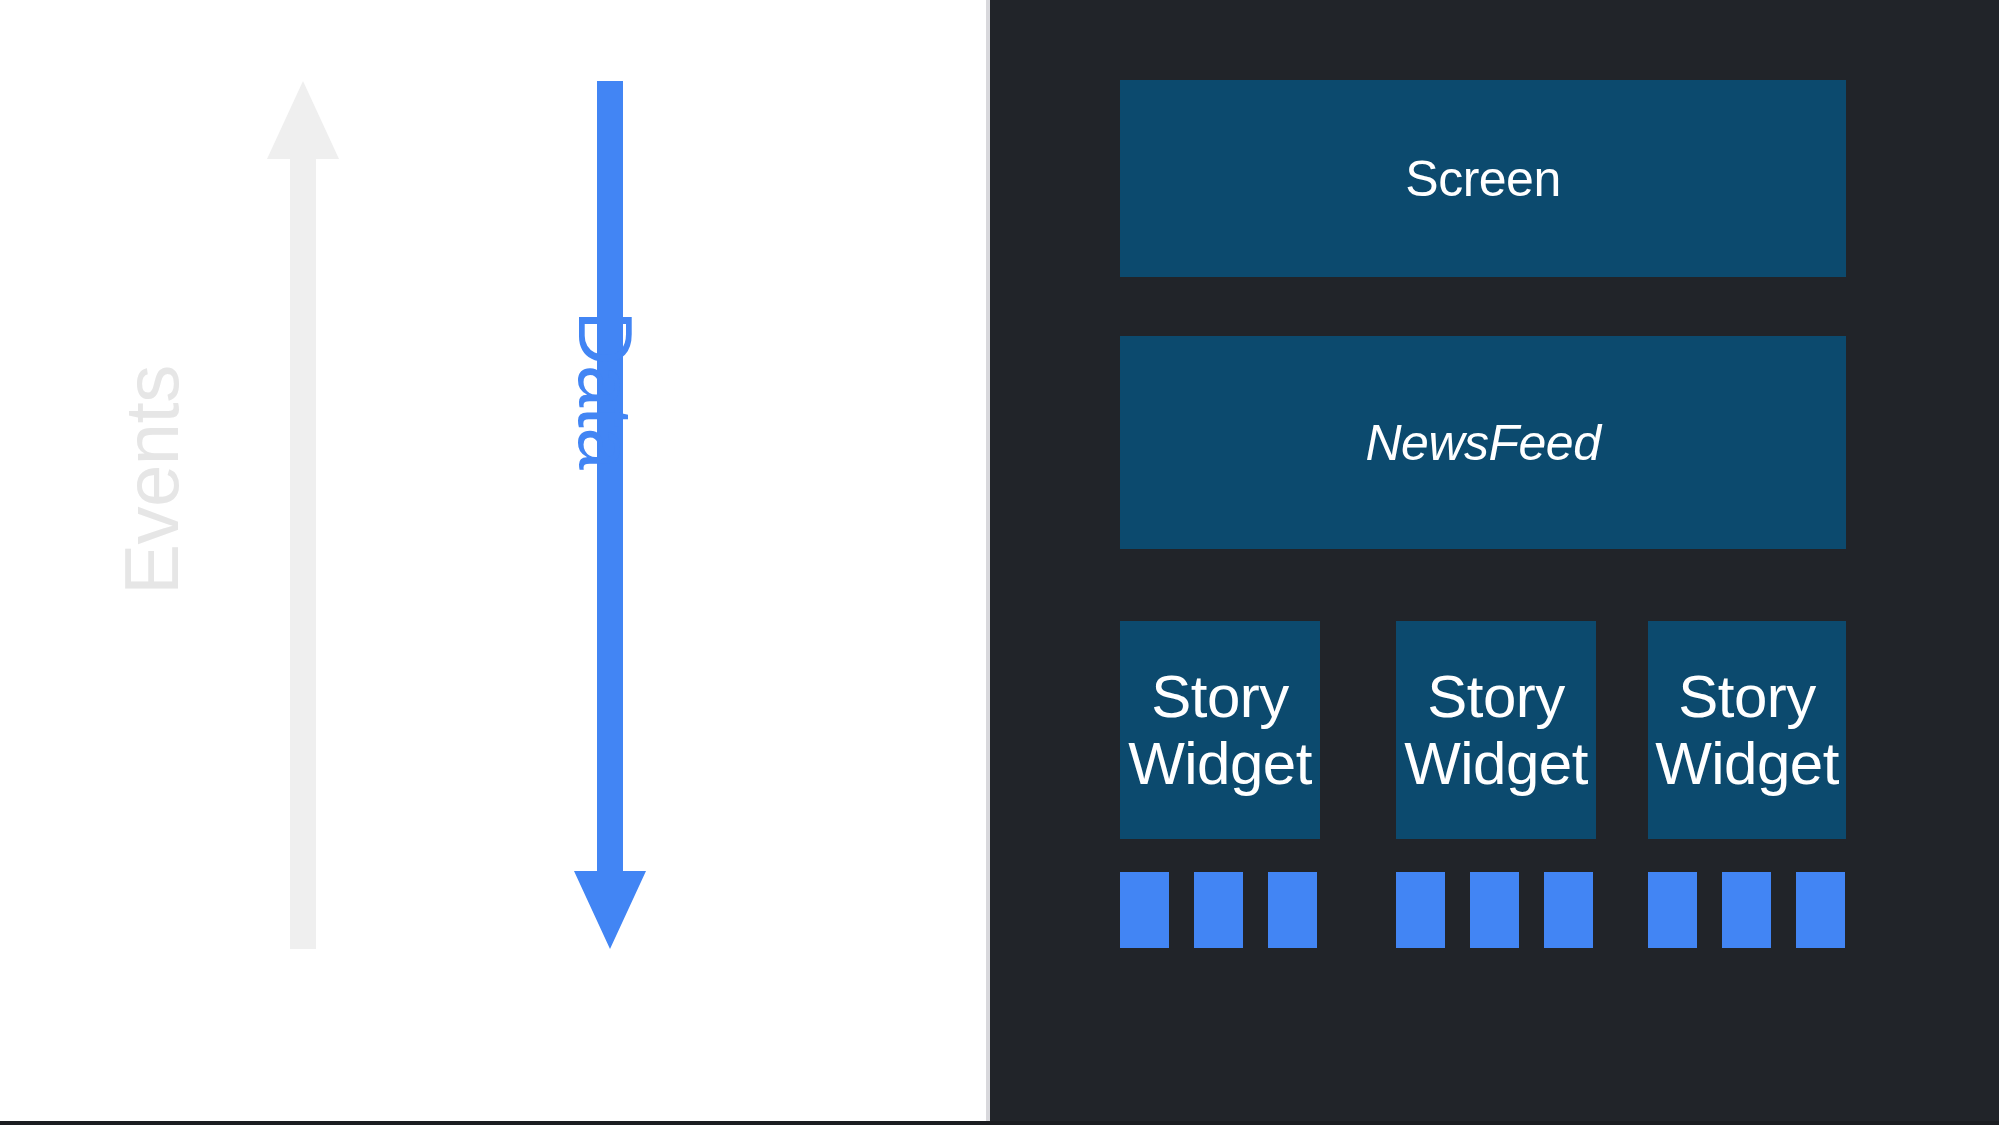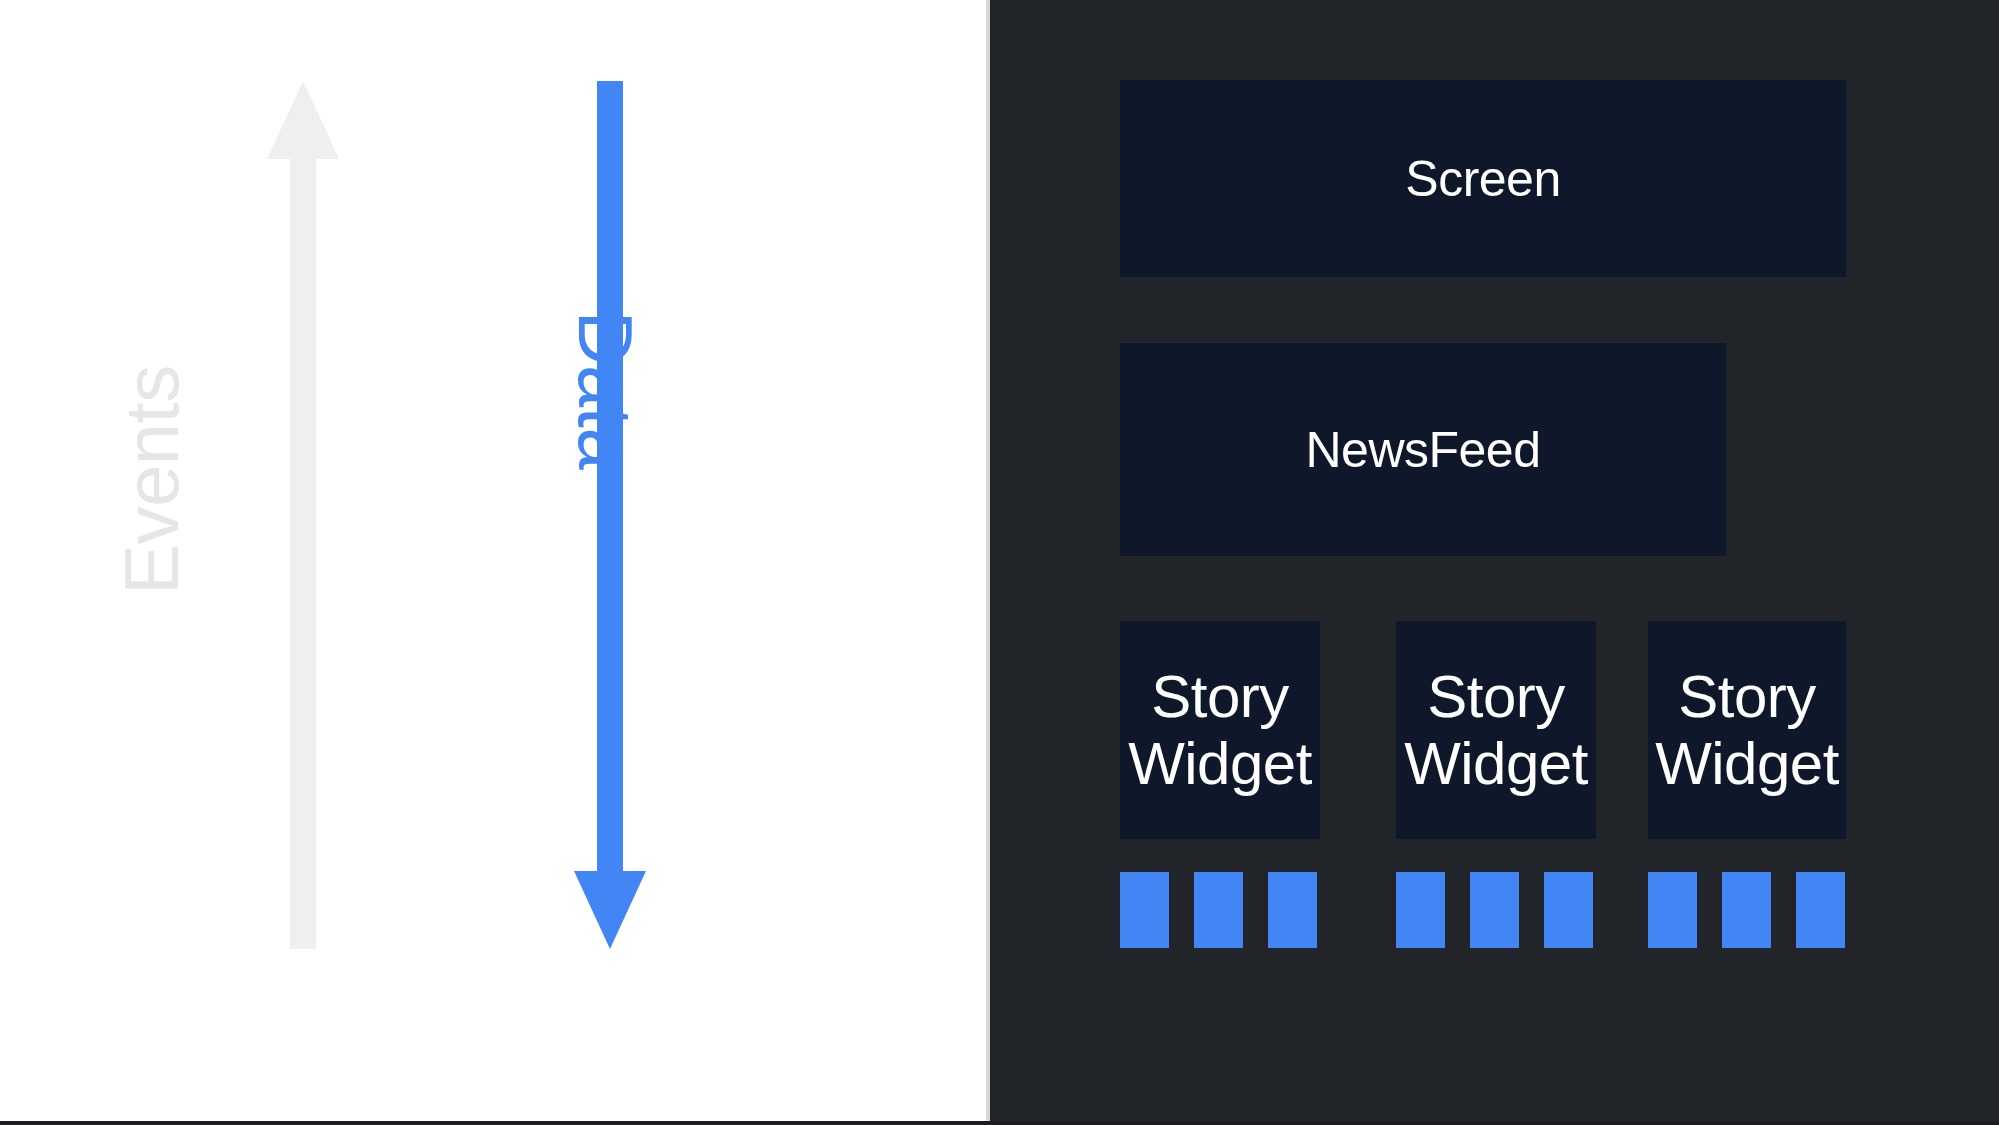--- a/index.html
+++ b/index.html
@@ -81,34 +81,34 @@
   
   .dark-panel {
     position: absolute;
     left: 990px; top: 0;
     width: 1009px; height: 1122px;
     background: #212429;
   }
 
   .widget-box {
     position: absolute;
-    background: #0f172a;
+    background: #0c4a6e;
     color: #ffffff;
     display: flex;
     align-items: center;
     justify-content: center;
     text-align: center;
     font-size: 50px;
     font-weight: 400;
     line-height: 1.12;
     letter-spacing: -0.5px;
   }
 
   #screen-box   { left: 1120px; top: 80px;  width: 726px; height: 197px; }
-  #newsfeed-box { left: 1120px; top: 343px; width: 606px; height: 213px; }
+  #newsfeed-box { left: 1120px; top: 336px; width: 726px; height: 213px; font-style: italic; }
 
   .story-box { top: 621px; height: 218px; font-size: 60px; }
   #story-box-0 { left: 1120px; width: 200px; }
   #story-box-1 { left: 1396px; width: 200px; }
   #story-box-2 { left: 1648px; width: 198px; }
 
   .leaf-group { position: absolute; top: 872px; height: 76px; }
   #leaf-group-0 { left: 1120px; }
   #leaf-group-1 { left: 1396px; }
   #leaf-group-2 { left: 1648px; }

